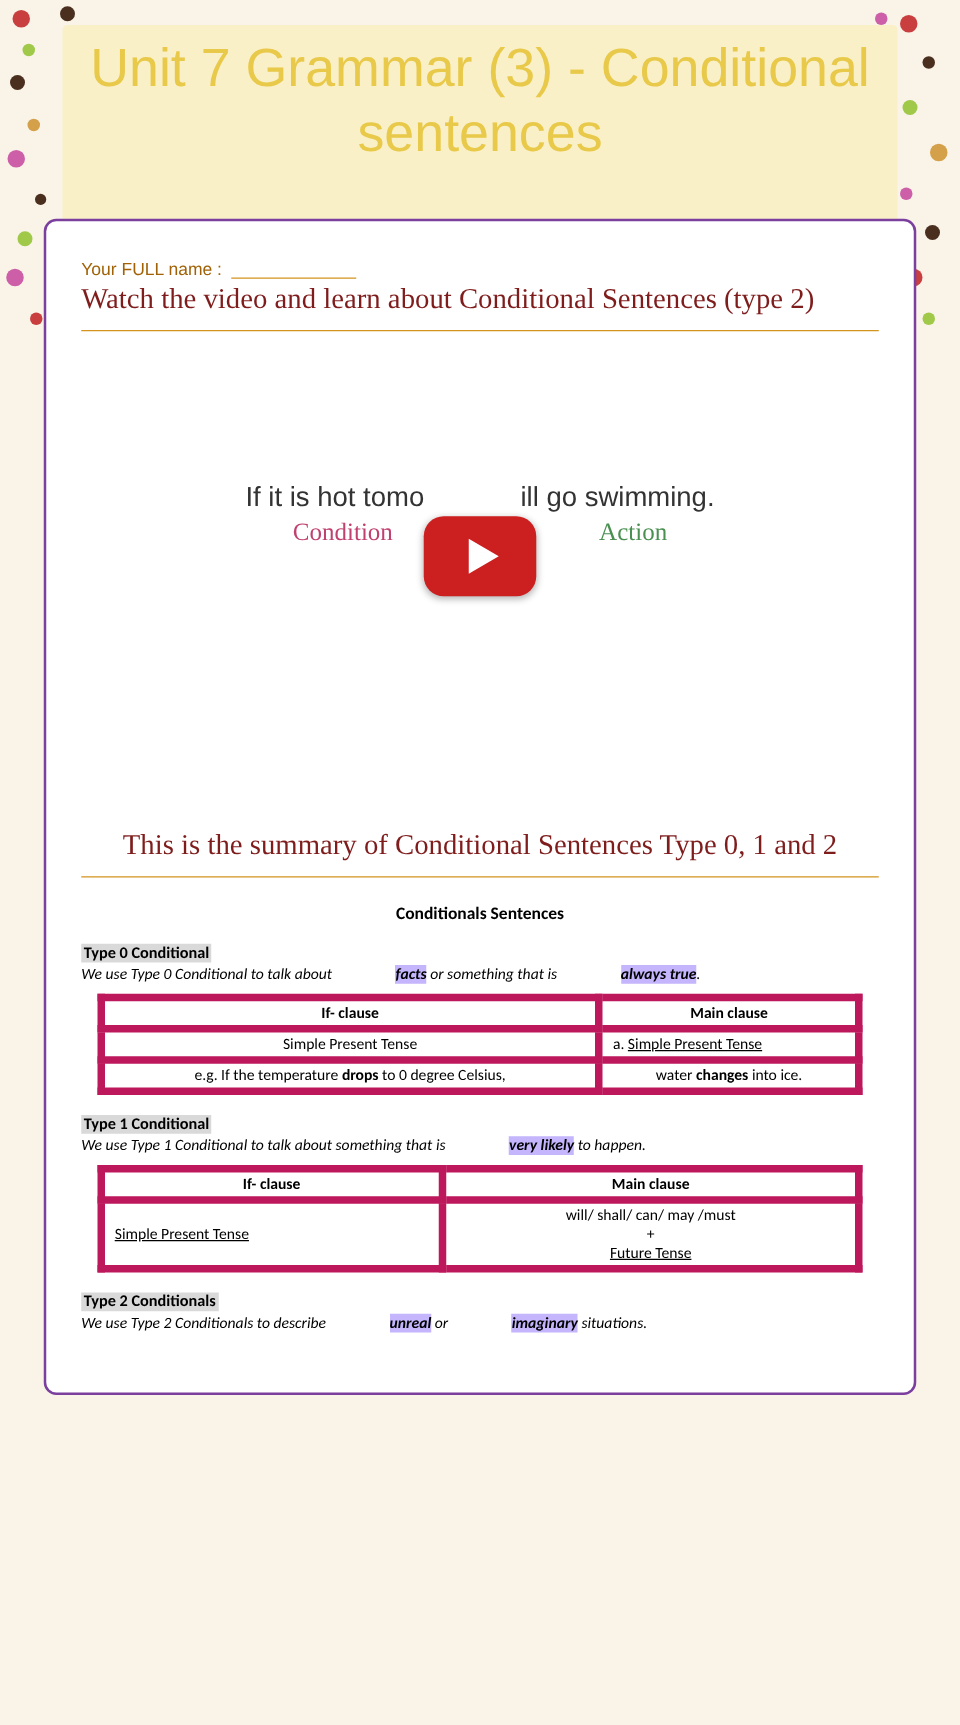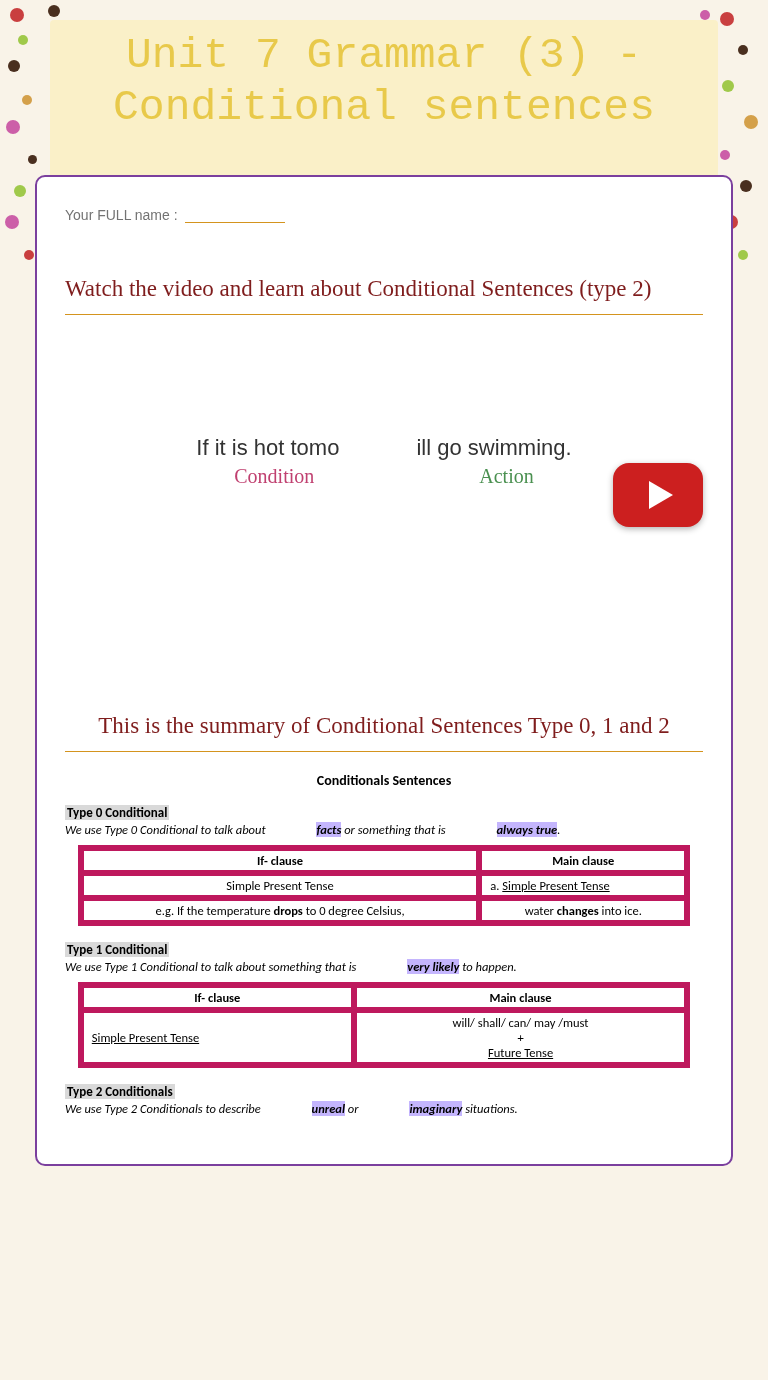--- a/index.html
+++ b/index.html
@@ -2,31 +2,31 @@
 <html><head>
 <meta charset="utf-8">
 <style>
 * { margin: 0; padding: 0; box-sizing: border-box; }
 body { font-family: Georgia, 'Times New Roman', serif; width: 768px; margin: 0 auto; background: #f9f3e8; position: relative; overflow-x: hidden; }
 
 .bg-top { position: absolute; top: 0; left: 0; right: 0; height: 290px; background: #f9f3e8; z-index: 0; }
 .dot { position: absolute; border-radius: 50%; }
 
 .title-box { position: relative; z-index: 1; margin: 20px 50px 0 50px; background: #faf0c8; padding: 10px 20px; text-align: center; border-radius: 4px; height: 175px; overflow: hidden; }
-.title-text { font-family: Liberation Mono, monospace; font-size: 43px; color: #e8c94a; line-height: 1.2; font-weight: 400; }
+.title-text { font-family: Liberation Sans, sans-serif; font-size: 43px; color: #e8c94a; line-height: 1.2; font-weight: 400; }
 
 .card { position: relative; z-index: 2; margin: 0 35px; background: #fff; border: 2px solid #7b3f9e; border-radius: 10px; padding: 30px 28px 40px 28px; margin-top: -20px; }
 
-.name-row { font-family: Arial, sans-serif; font-size: 14px; color: #737373; margin-bottom: 50px; }
+.name-row { font-family: Arial, sans-serif; font-size: 14px; color: #a16207; }
 .name-input { display: inline-block; border-bottom: 1px solid #d4941e; width: 100px; height: 16px; vertical-align: bottom; margin-left: 4px; }
 
 .section-title { font-family: 'Palatino Linotype', Georgia, serif; color: #7f1d1d; font-size: 23px; line-height: 1.35; padding-bottom: 10px; border-bottom: 1px solid #d4941e; margin-bottom: 20px; font-weight: 400; }
 .section-title.center { text-align: center; }
 
-.video-container { position: relative; width: 100%; height: 320px; background: #fff; display: flex; align-items: center; justify-content: flex-end; margin-bottom: 55px; }
+.video-container { position: relative; width: 100%; height: 320px; background: #fff; display: flex; align-items: center; justify-content: center; margin-bottom: 55px; }
 .video-sentence { position: absolute; top: 100px; width: 100%; text-align: center; font-family: Arial, sans-serif; font-size: 22px; color: #333; }
 .video-labels { position: absolute; top: 130px; width: 100%; text-align: center; font-family: 'Comic Sans MS', cursive; font-size: 20px; }
 .lbl-cond { color: #c04070; margin-right: 120px; }
 .lbl-act { color: #4a9050; margin-left: 40px; }
 .yt-btn { position: relative; width: 90px; height: 64px; background: #cc1f1f; border-radius: 16px; display: flex; align-items: center; justify-content: center; box-shadow: 0 2px 6px rgba(0,0,0,0.3); z-index: 5; }
 .yt-play { width: 0; height: 0; border-left: 24px solid #fff; border-top: 14px solid transparent; border-bottom: 14px solid transparent; margin-left: 6px; }
 
 .summary { font-family: Calibri, Arial, sans-serif; font-size: 13px; color: #000; }
 .summary-title { text-align: center; font-weight: bold; font-size: 14px; margin: 12px 0 16px 0; }
 .type-hdr { display: inline-block; background: #d9d9d9; font-weight: bold; font-size: 13px; padding: 0 2px; }

